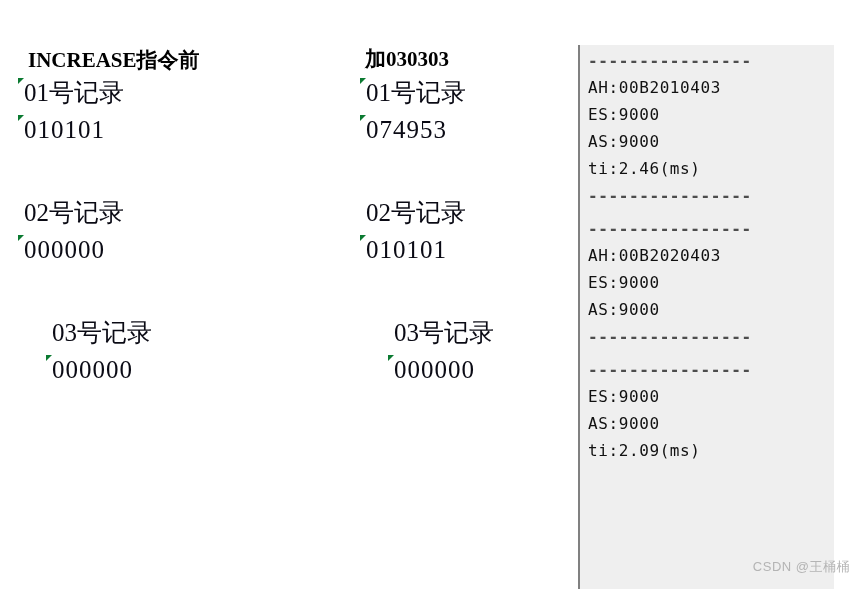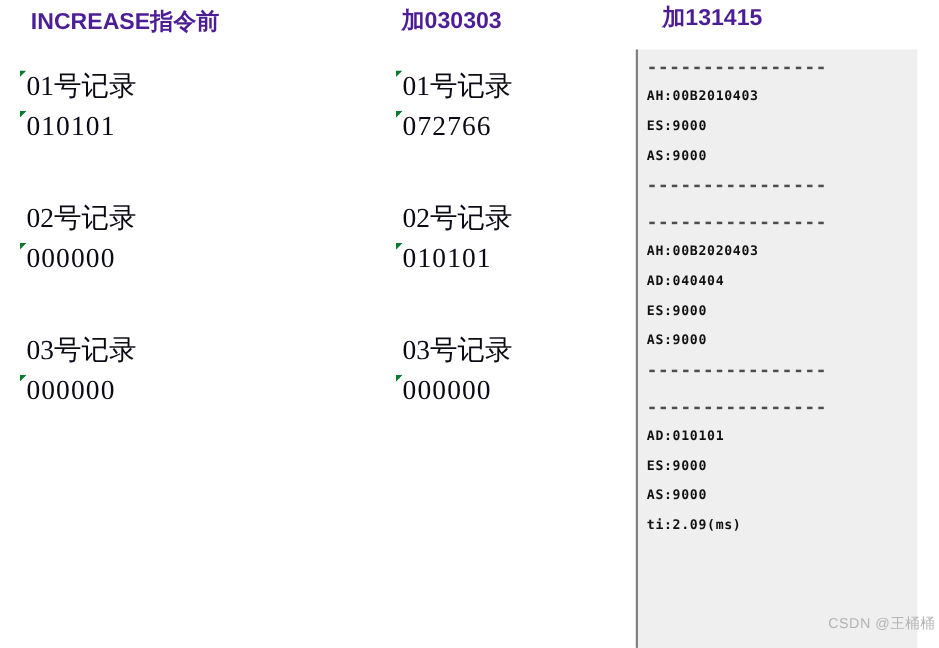--- a/index.html
+++ b/index.html
@@ -12,44 +12,45 @@
     height: 589px;
     position: relative;
     overflow: hidden;
     font-family: "Liberation Serif", "DejaVu Serif", serif;
     color: #000000;
   }
 
   
   .col-header {
     position: absolute;
-    font-family: Liberation Sans, sans-serif;
+    font-family: Liberation Serif, serif;
     font-weight: bold;
     font-size: 21px;
     line-height: 26px;
     white-space: nowrap;
-    color: #4c1d95;
+    color: #000000;
+    margin-top: 40px;
   }
   #hdr-0 { left: 28px;  top: 7px; }
   #hdr-1 { left: 365px; top: 6px; }
   #hdr-2 { left: 602px; top: 4px; text-align: center; }
 
   
   .record-col {
     position: absolute;
-    top: 60px;
+    top: 74px;
   }
   #col-0 { left: 18px; }
   #col-1 { left: 360px; }
 
   .record {
     position: relative;
     margin-bottom: 46px;
   }
-  .record:last-child { margin-bottom: 0; }
+  .record:last-child { margin-bottom: 0; margin-left: 28px; }
 
   .rec-line {
     position: relative;
     font-family: "Liberation Serif", "DejaVu Serif", serif;
     font-size: 25px;
     line-height: 37px;
     white-space: nowrap;
     color: #0a0a14;
     padding-left: 6px;
   }
@@ -78,22 +79,22 @@
     background: #efefef;
     border-left: 2px solid #808080;
     box-sizing: border-box;
     overflow: hidden;
   }
   .term-inner {
     padding: 2px 0 0 8px;
   }
   .term-line {
     font-family: "DejaVu Sans Mono", "Liberation Mono", monospace;
-    font-size: 12px;
-    font-weight: bold;
+    font-size: 16px;
+    font-weight: normal;
     line-height: 27px;
     letter-spacing: 0.6px;
     white-space: pre;
     color: #111111;
   }
   .term-sep {
     font-family: "DejaVu Sans Mono", "Liberation Mono", monospace;
     font-size: 16px;
     font-weight: bold;
     line-height: 27px;
@@ -186,21 +187,21 @@
           </svg>
       </span>
       <span>01号记录</span>
     </div>
     <div class="rec-line rec-value">
       <span class="mark">
         <svg width="6" height="6" viewBox="0 0 6 6">
             <path d="M0 0 L6 0 L0 6 Z" fill="currentColor"></path>
           </svg>
       </span>
-      <span>072766</span>
+      <span>074953</span>
     </div>
   </div>
 
   <div class="record">
     <div class="rec-line rec-title">
       <span>02号记录</span>
     </div>
     <div class="rec-line rec-value">
       <span class="mark">
         <svg width="6" height="6" viewBox="0 0 6 6">
@@ -229,39 +230,38 @@
 
 <div id="terminal-panel">
   <div class="term-inner">
 
     <div class="term-sep">----------------</div>
 
     <div>
       <div class="term-line">AH:00B2010403</div>
       <div class="term-line">ES:9000</div>
       <div class="term-line">AS:9000</div>
+      <div class="term-line">ti:2.46(ms)</div>
     </div>
 
     <div class="term-sep">----------------</div>
     <div class="term-blank"></div>
     <div class="term-sep">----------------</div>
 
     <div>
       <div class="term-line">AH:00B2020403</div>
-      <div class="term-line">AD:040404</div>
       <div class="term-line">ES:9000</div>
       <div class="term-line">AS:9000</div>
     </div>
 
     <div class="term-sep">----------------</div>
     <div class="term-blank"></div>
     <div class="term-sep">----------------</div>
 
     <div>
-      <div class="term-line">AD:010101</div>
       <div class="term-line">ES:9000</div>
       <div class="term-line">AS:9000</div>
       <div class="term-line">ti:2.09(ms)</div>
     </div>
 
   </div>
 </div>
 
 <div id="watermark">CSDN @王桶桶</div>
 

